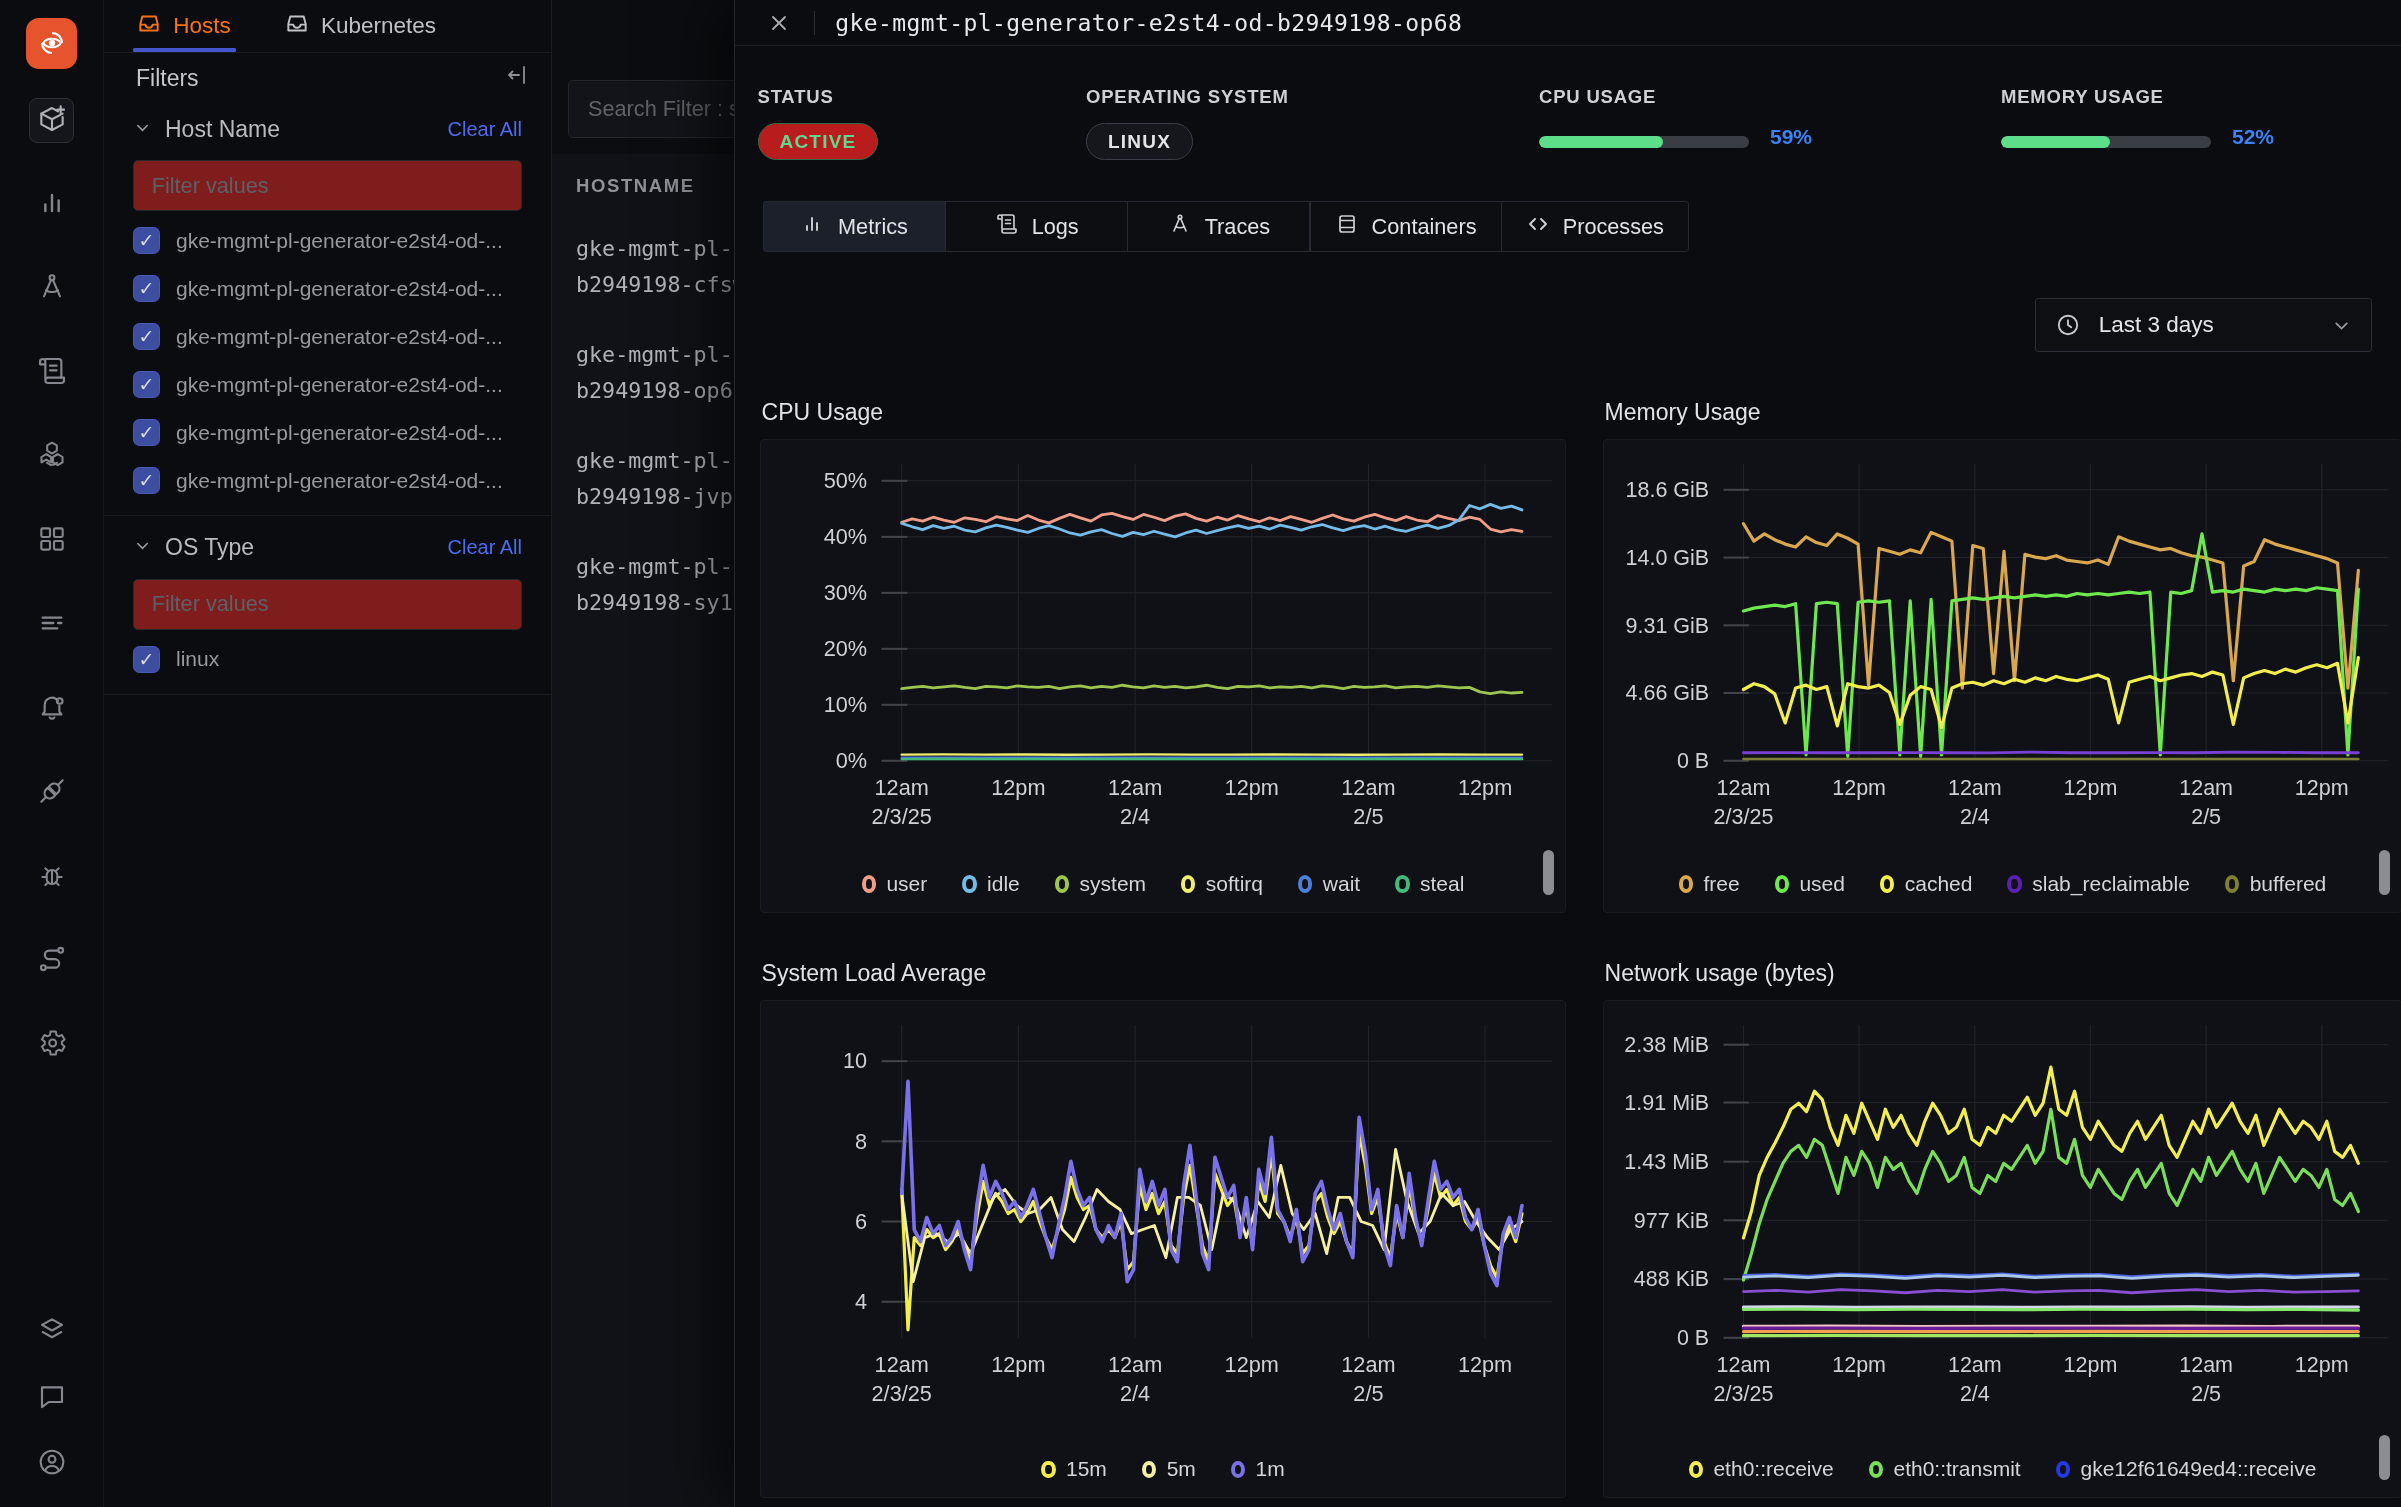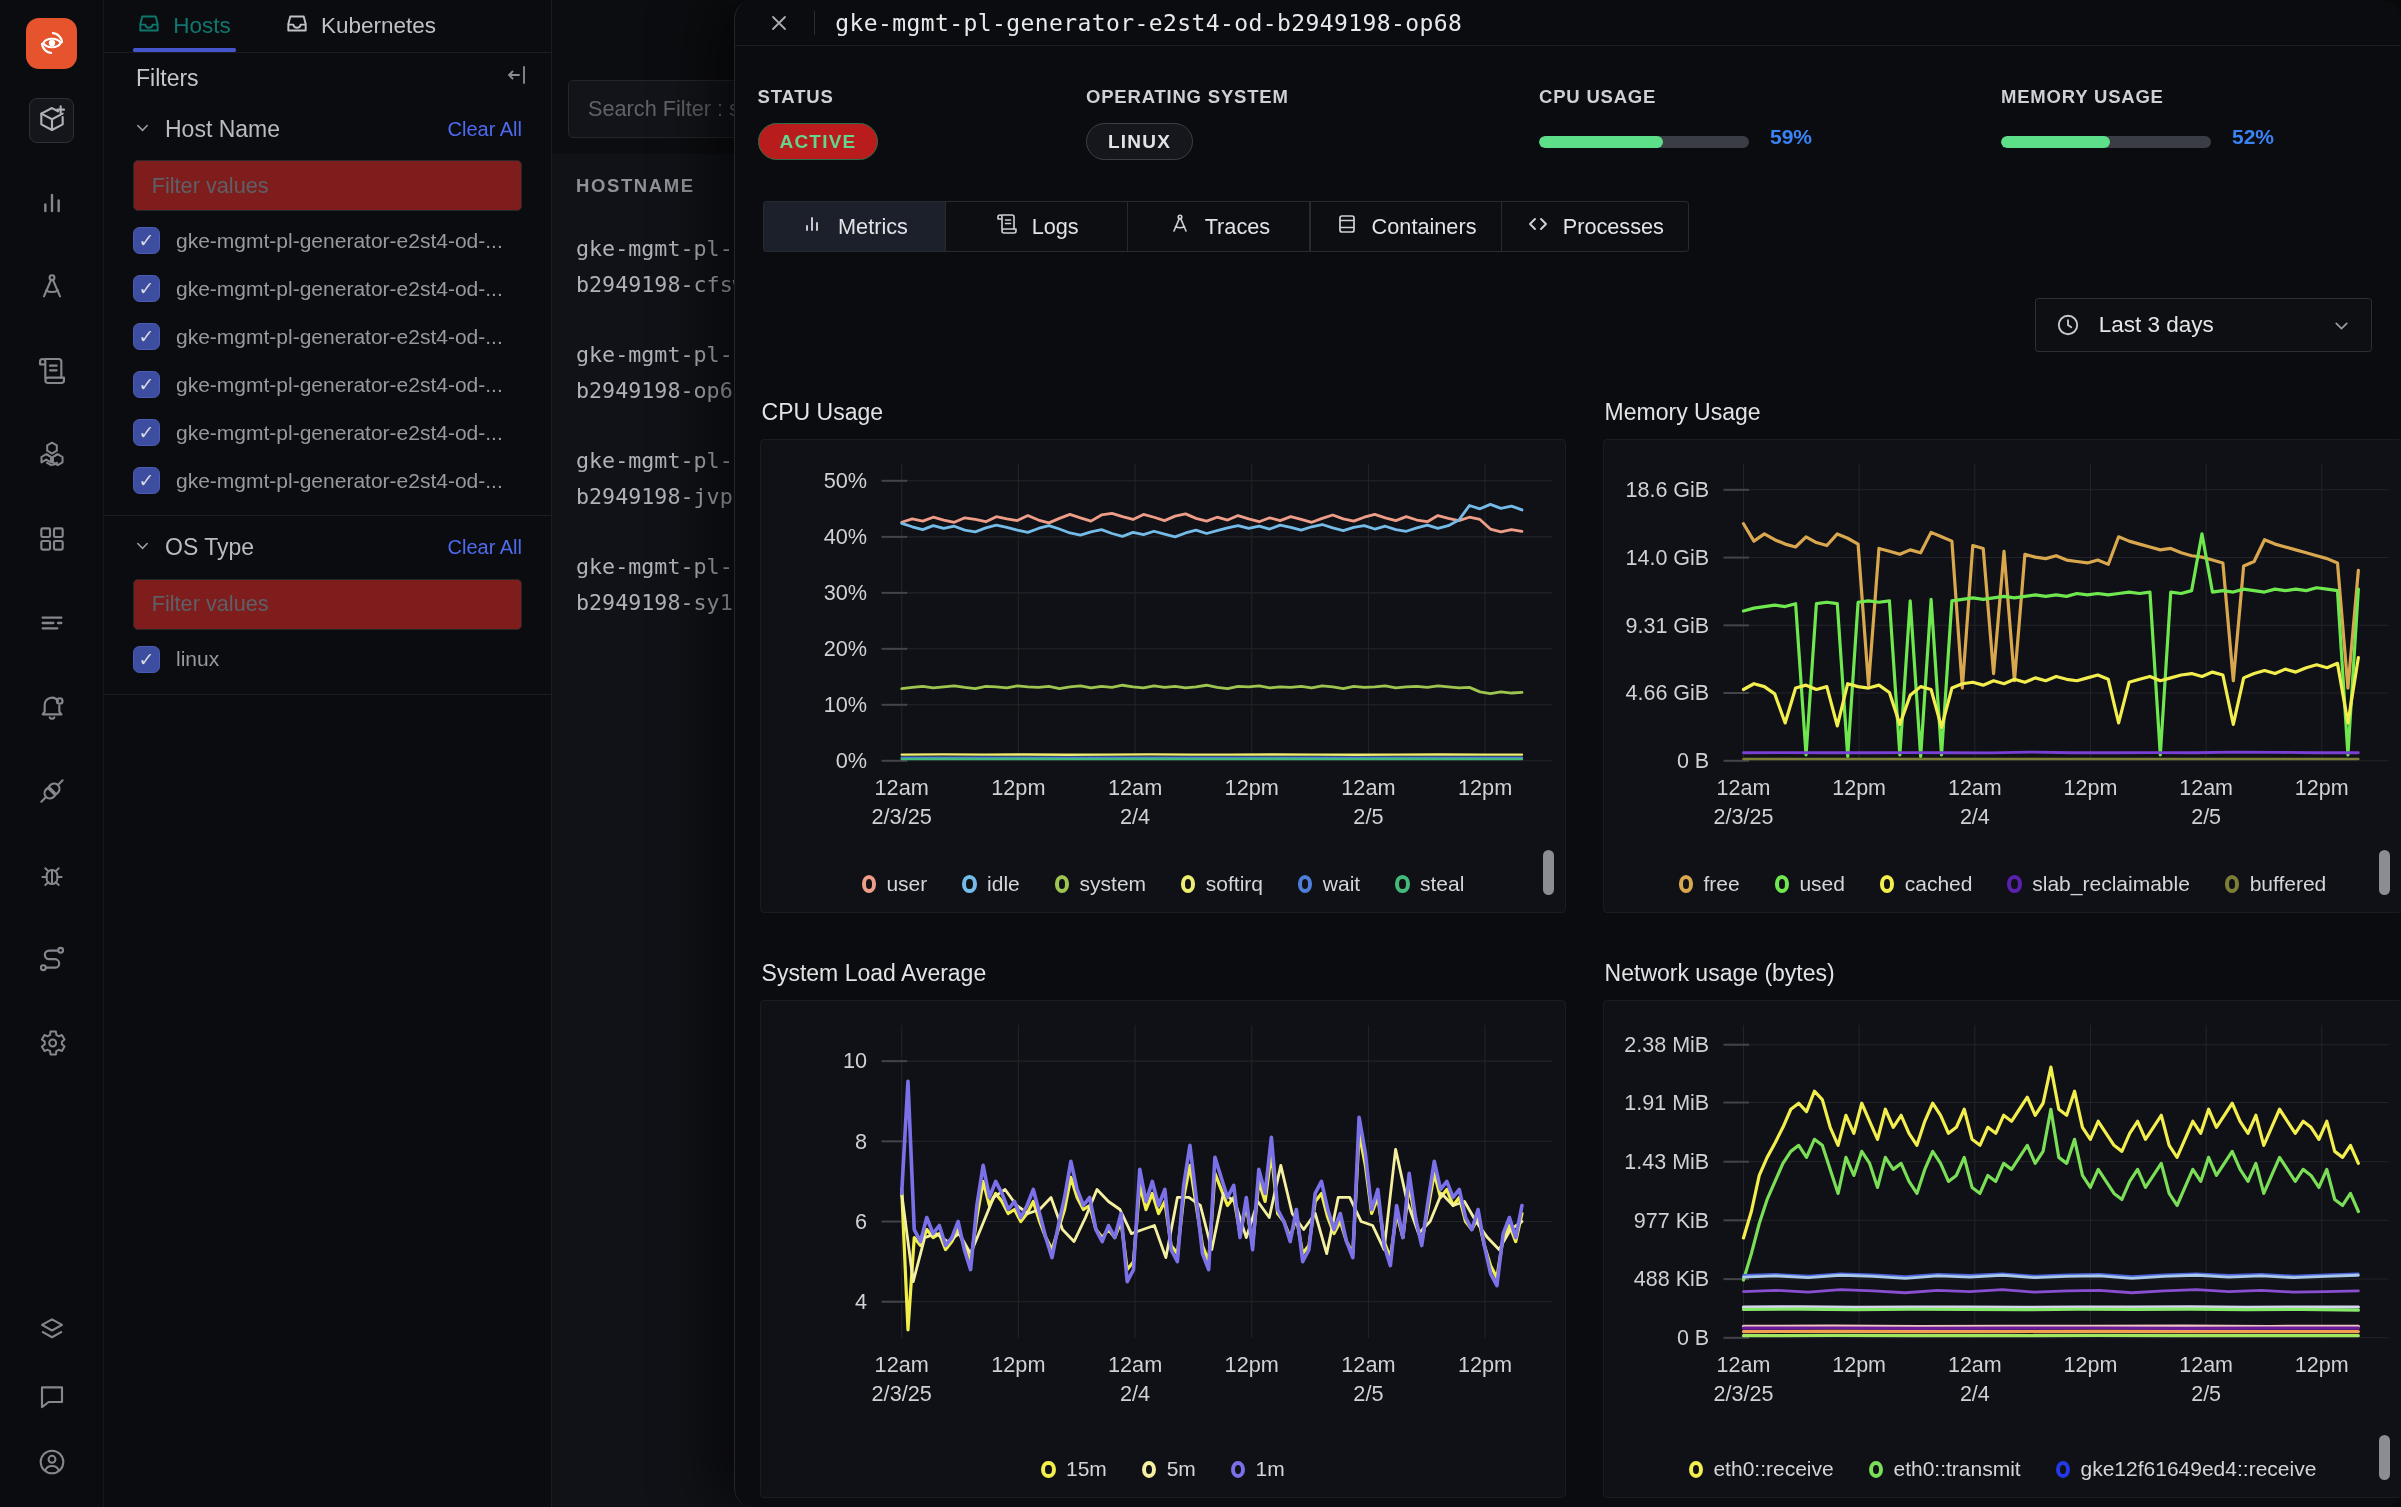--- a/index.html
+++ b/index.html
@@ -18,21 +18,21 @@
   .rail-btn.active { border:0.8px solid #2c2f37; background:#15161b; color:#aeb1b8; }
   .rail-btn svg { width:32px; height:32px; }
   .rail-bottom { margin-top:auto; margin-bottom:21px; display:flex; flex-direction:column; align-items:center; gap:21px; }
 
   
   .filters { position:absolute; left:104px; top:0; width:448px; height:100%; background:#0b0c0f;
     border-right:0.8px solid #1b1d22; z-index:4; }
   .ftabs { height:53px; border-bottom:0.8px solid #1a1c21; display:flex; align-items:center; padding-left:32px; gap:53px; }
   .ftab { display:flex; align-items:center; gap:11.2px; font-size:22.5px; color:#bfc1c5; height:100%; position:relative; }
   .ftab svg { width:26px; height:26px; }
-  .ftab.active { color:#0f766e; }
+  .ftab.active { color:#f97316; }
   .ftab.active .under { position:absolute; left:-3.2px; right:-4.8px; bottom:0; height:4px; background:#4656cc; border-radius:1.6px; }
   .fhead { height:50px; display:flex; align-items:center; justify-content:space-between; padding:0 22.5px 0 32px;
     font-size:23px; color:#c6c7ca; }
   .fhead svg { width:24px; height:24px; color:#8b8e94; }
   .fsec { padding:4.8px 29px 21px 29px; border-bottom:0.8px solid #1a1c21; }
   .fsec-head { display:flex; align-items:center; height:43px; gap:13px; font-size:23px; color:#b9bbbf; }
   .fsec-head svg { width:19px; height:19px; color:#9a9da3; }
   .clear { margin-left:auto; color:#4e6bf0; font-size:20px; }
   .finput { margin-top:9.6px; width:100%; height:51px; background:#7f1d1d; border:0.8px solid #26282e;
     border-radius:4.8px; color:#9d9fa4; font-size:21.7px; padding:0 17.7px; outline:none; }
@@ -47,21 +47,21 @@
   .hsearch { position:absolute; left:16px; top:80px; width:449px; height:58px; background:#131419;
     border:0.8px solid #24262c; border-radius:4.8px; color:#5f6267; font-size:21.7px; padding:0 19px; outline:none; }
   .hsearch::placeholder { color:#5f6267; }
   .htable { position:absolute; left:0; right:0; top:154px; bottom:0; background:#111217; }
   .hcol { padding:21px 0 0 24px; font-size:18.5px; font-weight:bold; letter-spacing:1.6px; color:#8f9196; }
   .hrows { padding:34px 0 0 24px; }
   .hrow { margin-bottom:34px; font-size:21.7px; line-height:36px; color:#b0b2b7; }
 
   
   .drawer { position:absolute; left:734px; top:0; right:0; height:100%; background:#0b0c10;
-    border-left:0.8px solid #24262c; box-shadow:-22.5px 0 56px rgba(0,0,0,.55); z-index:10;border-radius:19px; }
+    border-left:0.8px solid #24262c; box-shadow:-22.5px 0 56px rgba(0,0,0,.55); z-index:10; }
   .dhead { height:46px; border-bottom:0.8px solid #1c1e24; display:flex; align-items:center; padding-left:30.5px; }
   .dclose { width:27px; height:27px; color:#a9abb0; display:flex; align-items:center; justify-content:center; }
   .dclose svg { width:24px; height:24px; }
   .dsep { width:0.8px; height:24px; background:#2b2d33; margin:0 21px; }
   .dtitle { font-size:23px; color:#e8e9eb; letter-spacing:0.4px; }
 
   .dinfo { position:relative; height:144px; }
   .ilabel { position:absolute; top:40px; font-size:18.5px; font-weight:bold; letter-spacing:0.8px; color:#cfd0d3; }
   .badge { position:absolute; top:77px; height:37px; padding:0 21px; display:inline-flex; align-items:center;
     border-radius:18.5px; font-size:19px; font-weight:bold; letter-spacing:1.2px; }

